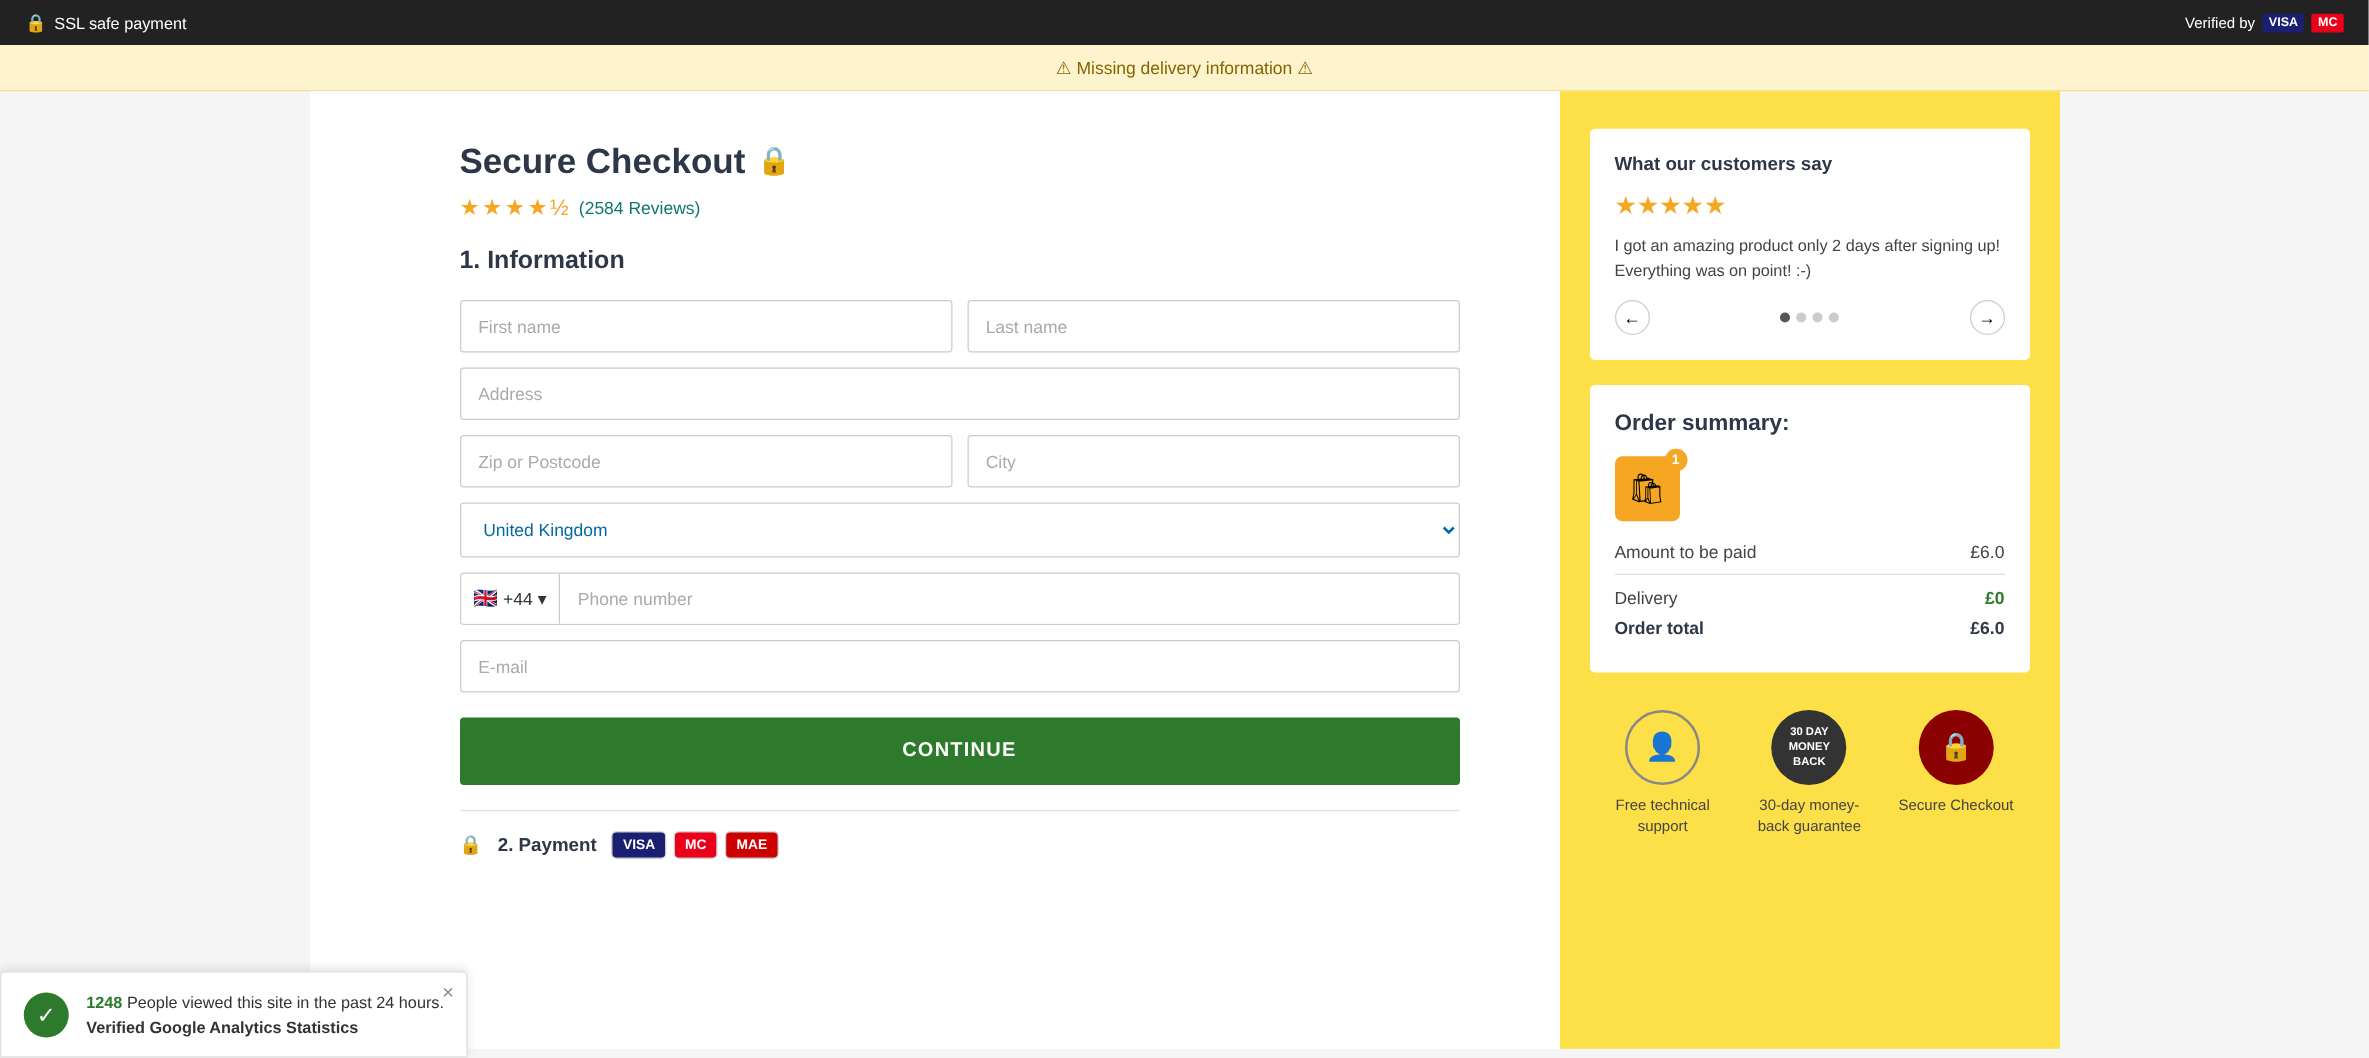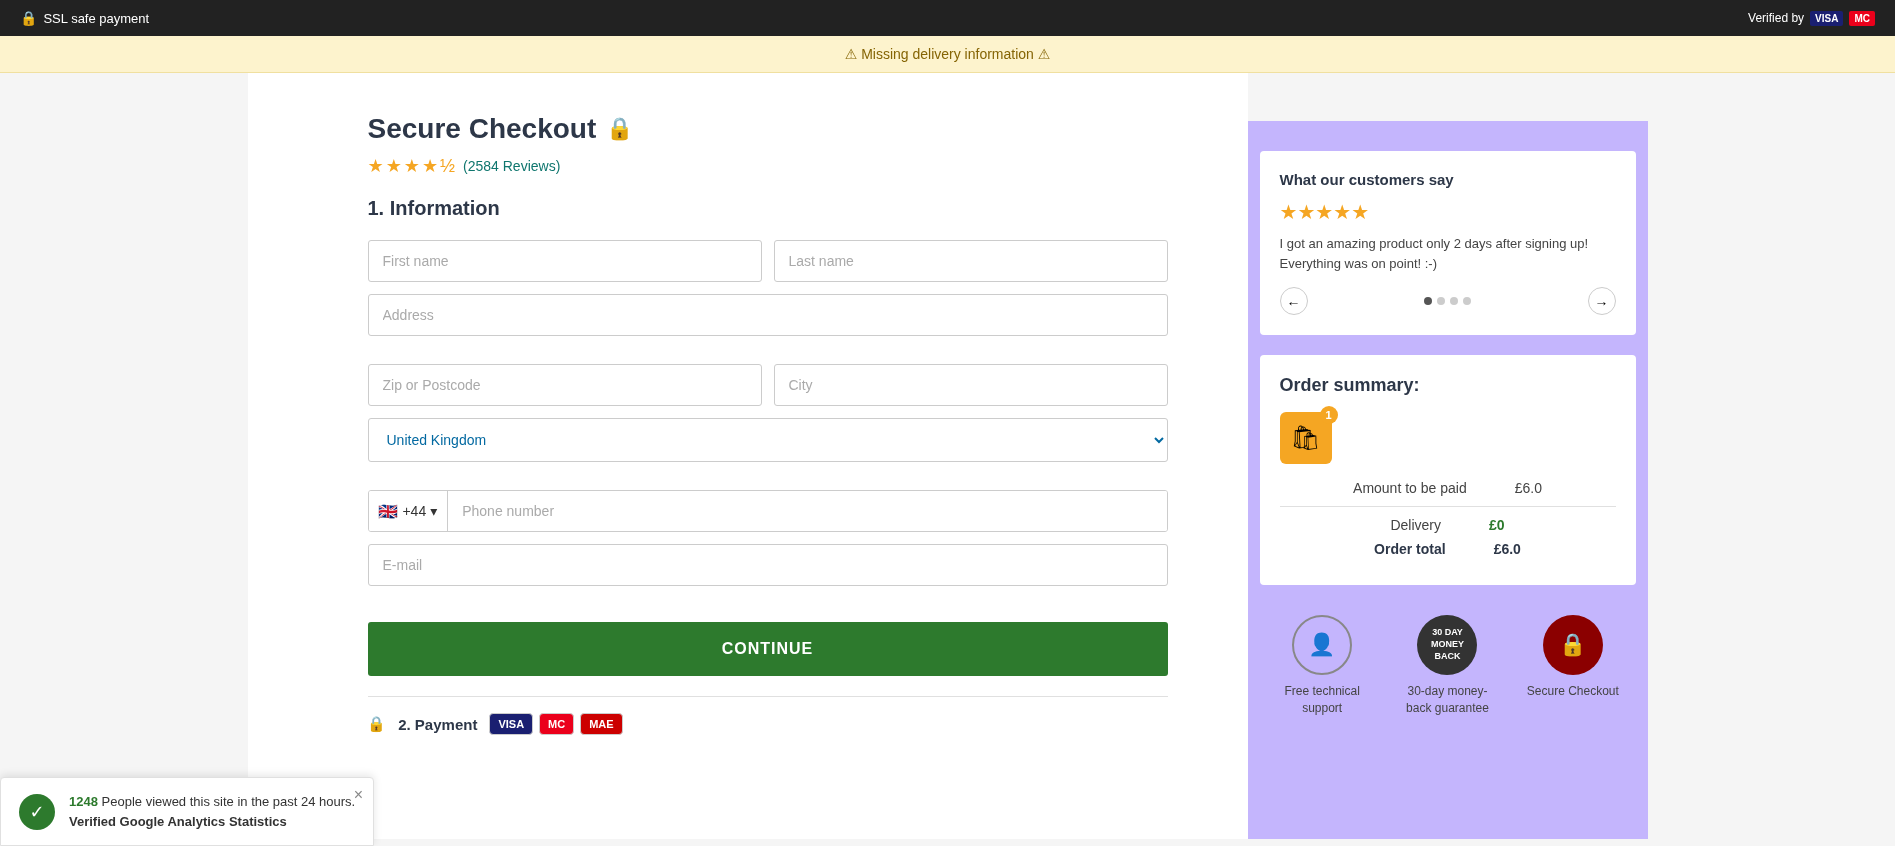--- a/index.html
+++ b/index.html
@@ -82,21 +82,21 @@
       width: 100%;
       padding: 12px 14px;
       border: 1px solid #ccc;
       border-radius: 3px;
       font-size: 14px;
       color: #737373;
       outline: none;
     }
     .form-input::placeholder { color: #aaa; }
 
-    .form-group { margin-bottom: 28px; text-decoration: underline; }
+    .form-group { margin-bottom: 12px; text-decoration: underline; }
 
     .country-select {
       width: 100%;
       padding: 12px 14px;
       border: 1px solid #ccc;
       border-radius: 3px;
       font-size: 14px;
       color: #0369a1;
       background: #fff;
       appearance: auto;
@@ -166,23 +166,22 @@
       font-size: 11px;
       font-weight: bold;
     }
     .visa-icon { background: #1a1f71; color: #fff; }
     .mc-icon { background: #eb001b; color: #fff; }
     .maestro-icon { background: #cc0000; color: #fff; }
 
     
     .sidebar-section {
       width: 400px;
-      background: #c4b5fd;
-      padding: 30px 12px;
-      margin-top: 48px;
+      background: #fde047;
+      padding: 30px 24px;
     }
 
     
     .review-card {
       background: #fff;
       border-radius: 4px;
       padding: 20px;
       margin-bottom: 20px;
       position: relative;
     }
@@ -261,21 +260,21 @@
       font-weight: bold;
       border-radius: 50%;
       width: 18px;
       height: 18px;
       display: flex;
       align-items: center;
       justify-content: center;
     }
     .order-line {
       display: flex;
-      justify-content: center;
+      justify-content: space-between;
       font-size: 14px;
       color: #444;
       margin-bottom: 8px;
       gap: 48px;
     }
     .order-line.bold {
       font-weight: bold;
       color: #2d3748;
     }
     .amount-value { color: #444; }

